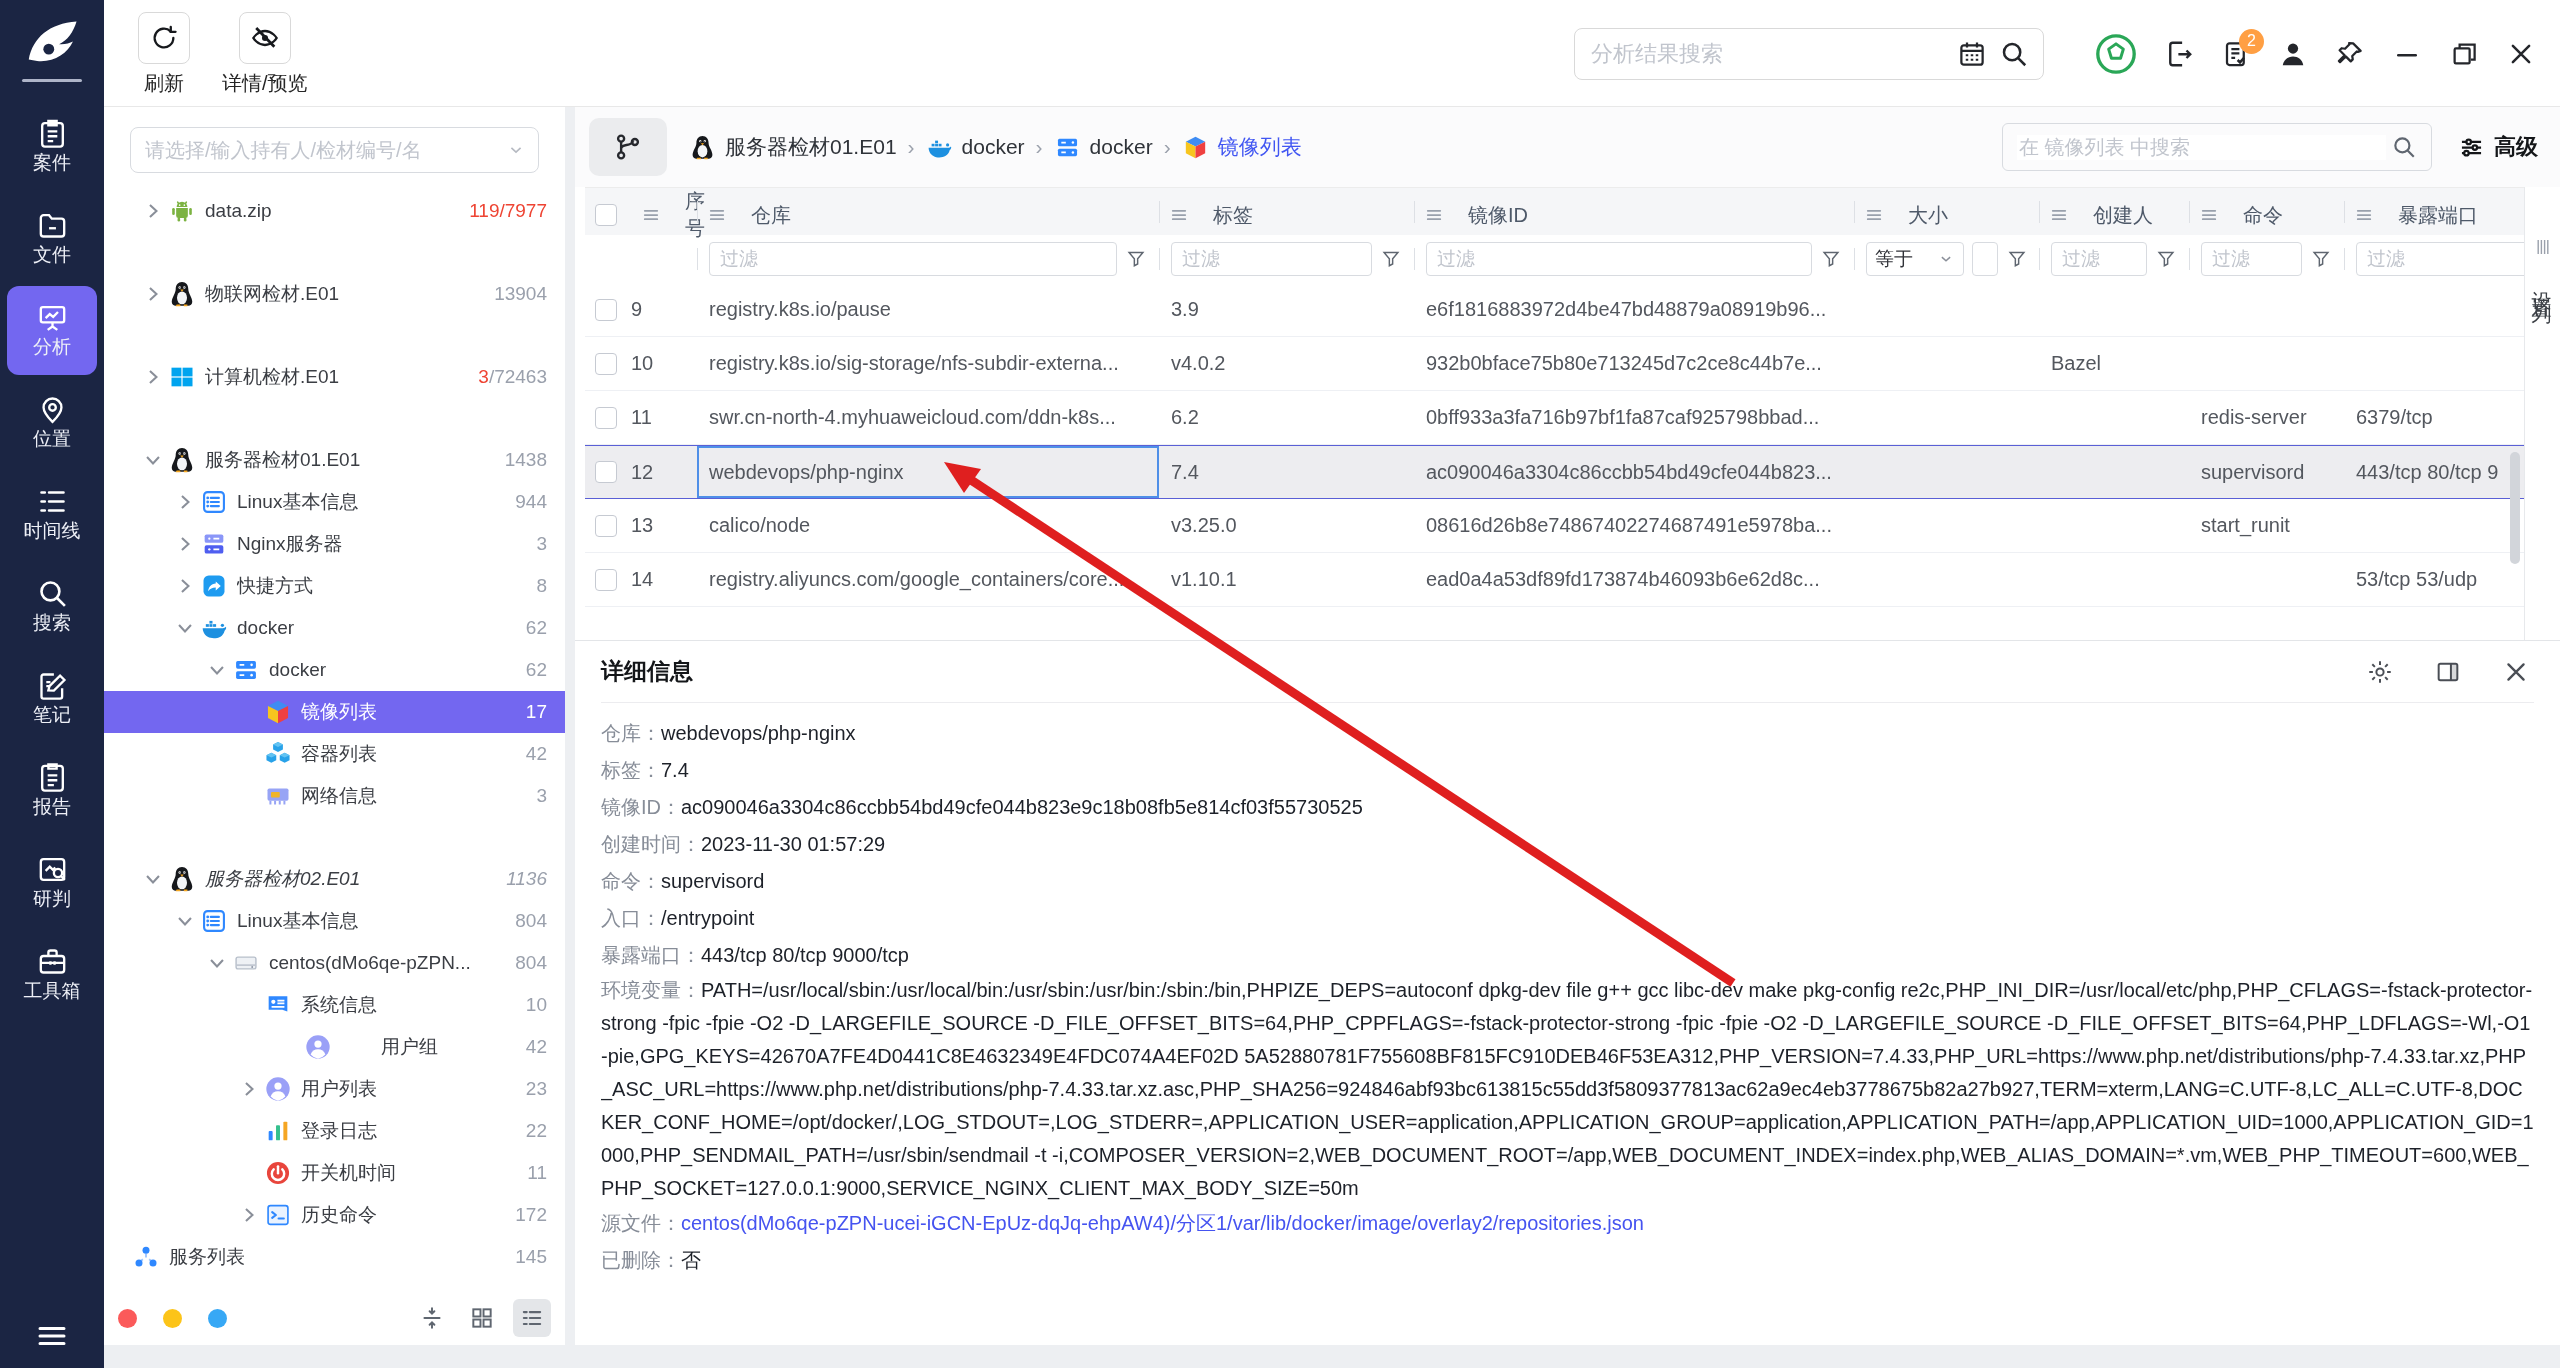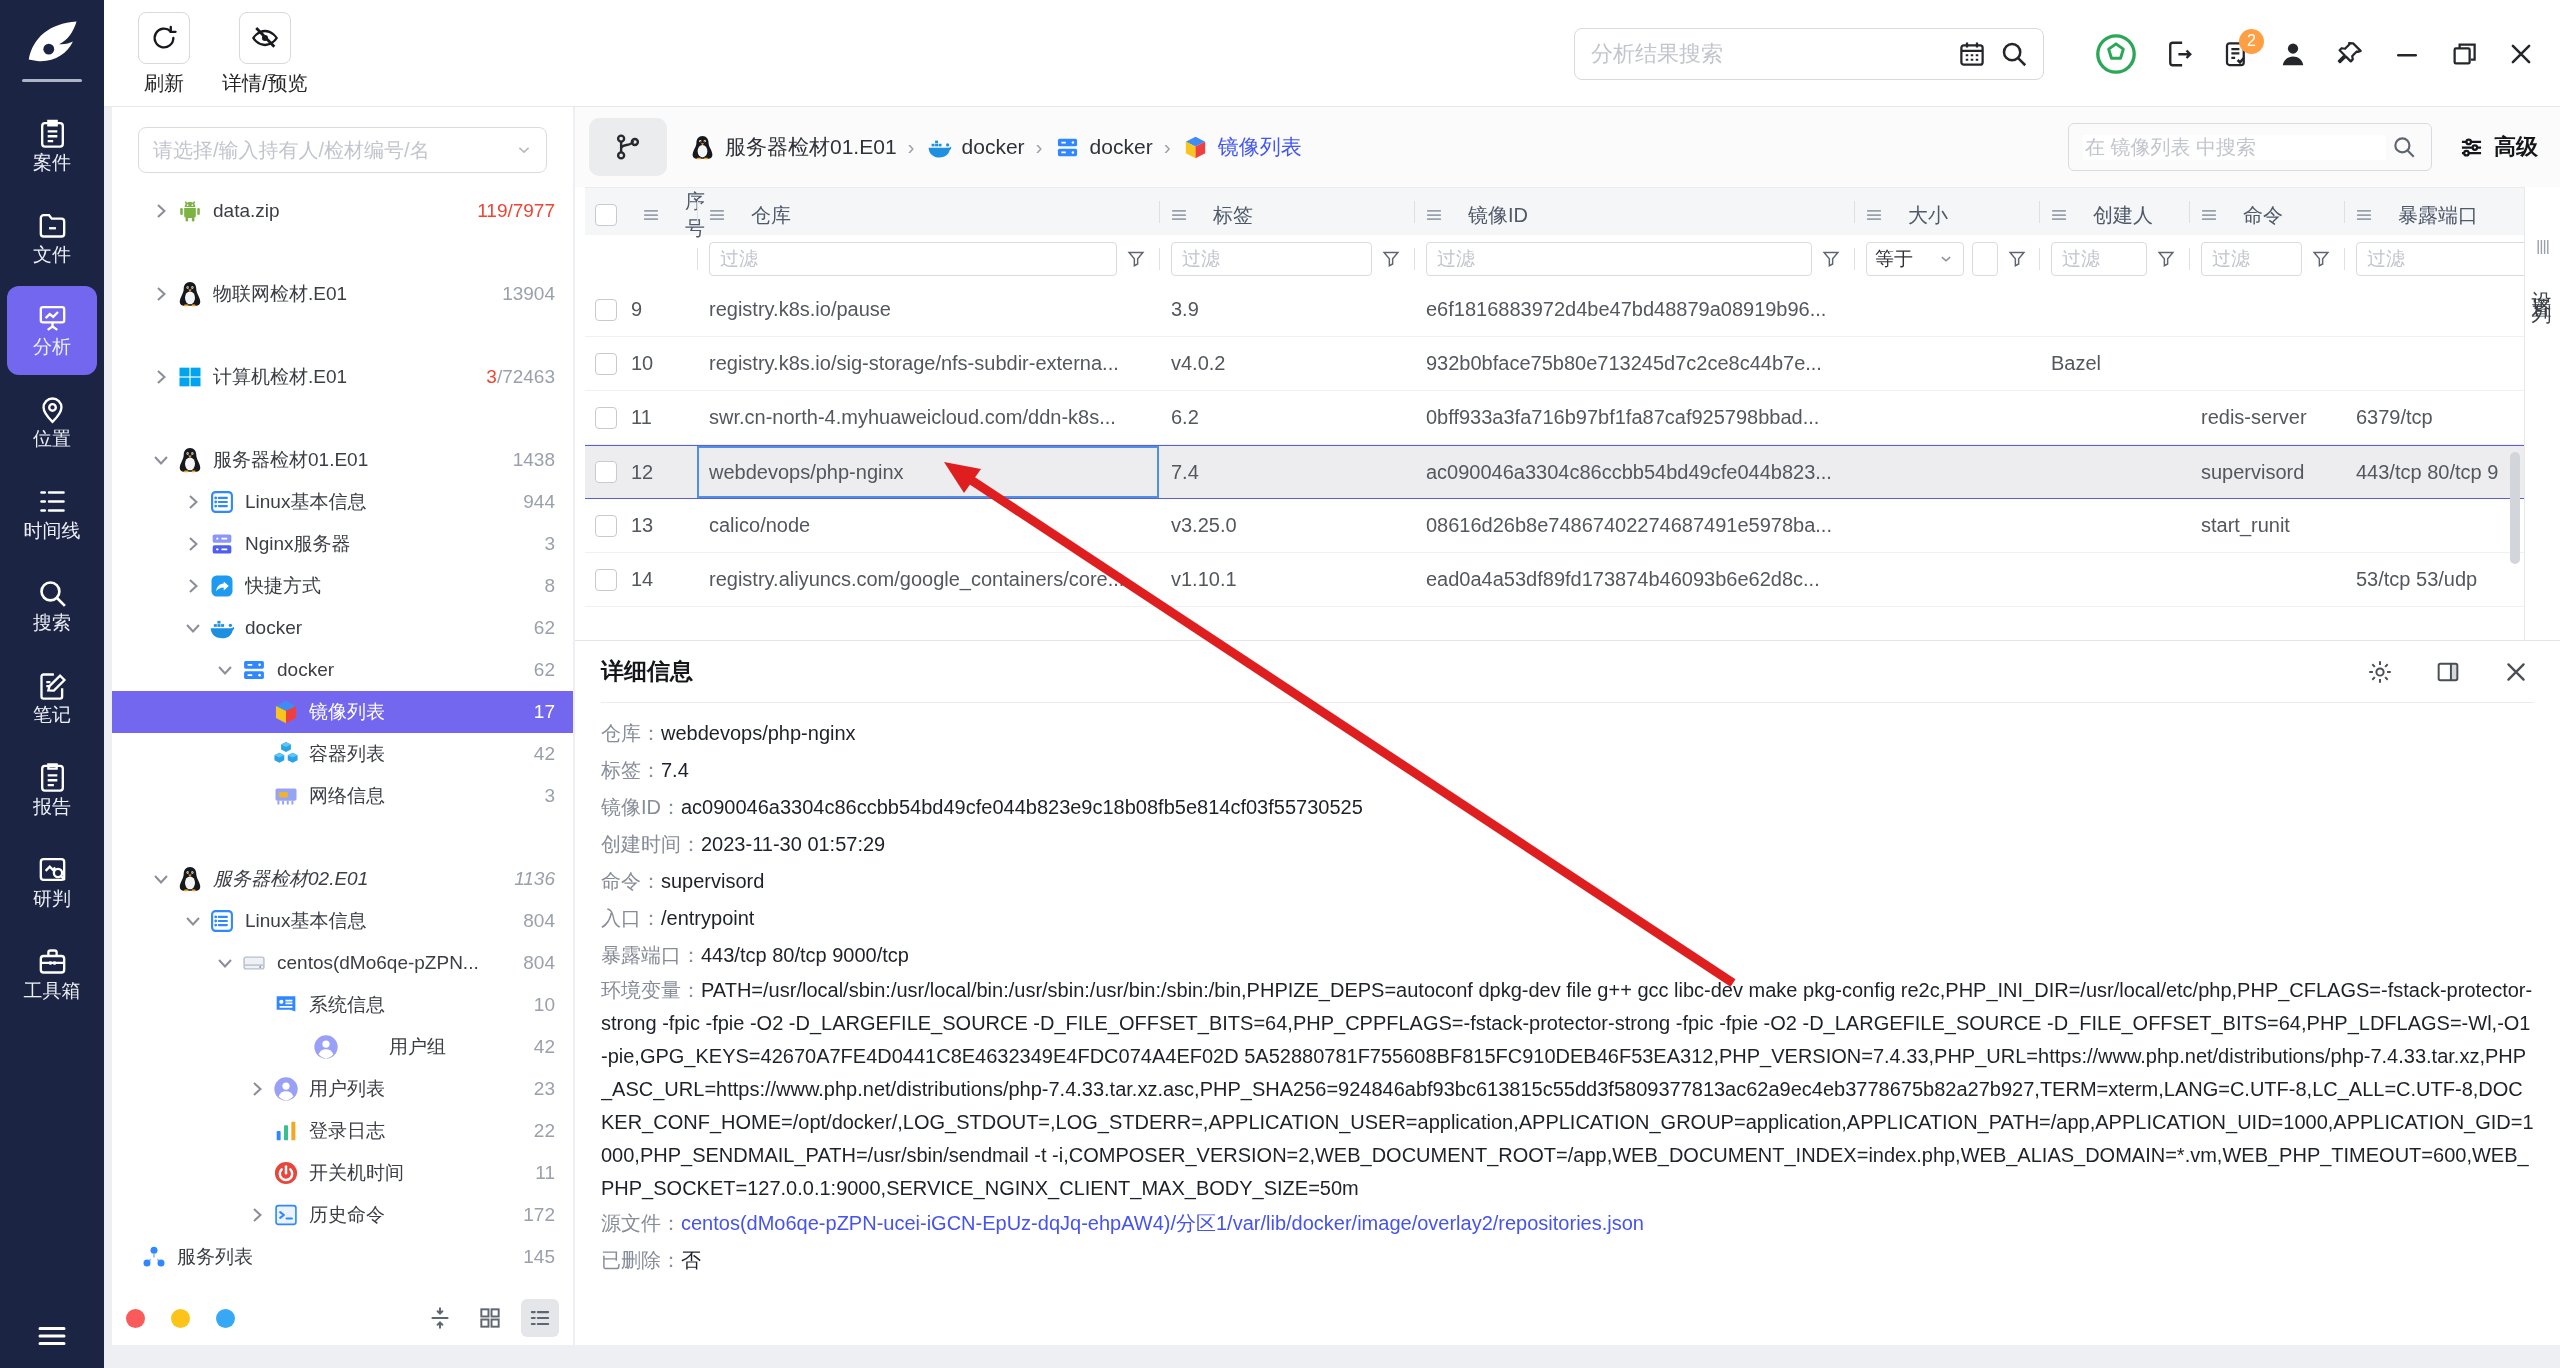--- a/index.html
+++ b/index.html
@@ -31,21 +31,21 @@
   .tool-lbl{font-size:20px;color:#262626;margin-top:6px;white-space:nowrap}
   .top-right{position:absolute;right:24px;top:0;height:107px;display:flex;align-items:center;gap:27px}
   .global-search{width:470px;height:52px;border:1px solid #d9d9d9;border-radius:8px;display:flex;align-items:center;padding:0 14px;gap:12px;margin-right:24px}
   .global-search input{flex:1;border:none;outline:none;font-size:22px;color:#333;min-width:0;font-family:inherit}
   input::placeholder{color:#c1c5cd}
   .tr-ic{width:30px;height:30px;color:#24262b;cursor:pointer;position:relative;flex:0 0 auto}
   .tr-ic.big{width:42px;height:42px}
   .badge{position:absolute;top:-10px;right:-13px;min-width:25px;height:25px;border-radius:13px;background:var(--badge);color:#fff;font-size:16px;display:flex;align-items:center;justify-content:center;padding:0 5px}
 
   
-  .left-panel{position:absolute;left:112px;top:107px;width:461px;height:1238px;background:#fff;overflow:hidden}
+  .left-panel{position:absolute;left:104px;top:107px;width:461px;height:1238px;background:#fff;overflow:hidden}
   .lp-search{margin:20px 26px 0;height:46px;border:1px solid #d8dbe0;border-radius:8px;display:flex;align-items:center;padding:0 12px;gap:6px}
   .lp-search input{flex:1;border:none;outline:none;font-size:20px;min-width:0;font-family:inherit}
   .lp-search .ic{width:20px;height:20px;color:#b6bac2}
   .tree{position:absolute;top:80px;left:0;right:0;bottom:0;overflow:hidden}
   .titem{display:flex;align-items:center;height:42px;cursor:pointer;padding-right:18px}
   .titem.sect{margin-top:41px}
   .titem.first{margin-top:3px}
   .titem .arr{width:26px;height:26px;color:#8a8f99;flex:0 0 26px}
   .titem .ticon{width:28px;height:28px;margin:0 9px 0 2px;flex:0 0 28px}
   .titem .tlabel{font-size:19px;color:#3b3e44;white-space:nowrap;overflow:hidden;flex:1}
@@ -63,21 +63,21 @@
   .main{position:absolute;left:575px;top:107px;width:1985px;height:1238px;background:#fff}
   .crumb-bar{position:absolute;top:0;left:0;right:0;height:80px;background:#fbfbfc;display:flex;align-items:center;padding:0 14px}
   .git-btn{width:78px;height:58px;background:#ebecee;border-radius:10px;display:flex;align-items:center;justify-content:center;color:#26282d;cursor:pointer;margin-right:22px;flex:0 0 auto}
   .git-btn .ic{width:30px;height:30px}
   .crumbs{display:flex;align-items:center;min-width:0}
   .crumb{display:flex;align-items:center;gap:9px;font-size:21px;color:#2f3339;cursor:pointer;white-space:nowrap}
   .crumb .ic{width:27px;height:27px}
   .crumb.active{color:#4156f2}
   .crumb-sep{color:#9aa0ab;margin:0 11px;font-size:21px}
   .crumb-right{margin-left:auto;display:flex;align-items:center;gap:26px}
-  .list-search{width:364px;height:48px;border:1px solid #d8dbe0;border-radius:6px;display:flex;align-items:center;padding:12px 14px;gap:5px}
+  .list-search{width:430px;height:48px;border:1px solid #d8dbe0;border-radius:6px;display:flex;align-items:center;padding:12px 14px;gap:5px}
   .list-search input{flex:1;border:none;outline:none;font-size:20px;min-width:0;font-family:inherit}
   .list-search .ic{width:26px;height:26px;color:#5f6670;cursor:pointer}
   .advanced{display:flex;align-items:center;gap:9px;font-size:22px;color:#141619;font-weight:700;cursor:pointer;margin-right:8px}
   .advanced .ic{width:27px;height:27px}
 
   .table-zone{position:absolute;top:80px;left:10px;right:36px}
   .grid{display:grid;grid-template-columns:112px 462px 255px 440px 185px 150px 155px 1fr}
   .thead{height:48px;background:#f5f6f8;border-top:1px solid #ececec}
   .th{display:flex;align-items:center;gap:24px;padding-left:10px;font-size:20px;color:#4e5969;position:relative}
   .th:not(:first-child)::before,.fcell:not(:first-child)::before{content:"";position:absolute;left:0;top:13px;width:1px;height:22px;background:#dde0e5}

